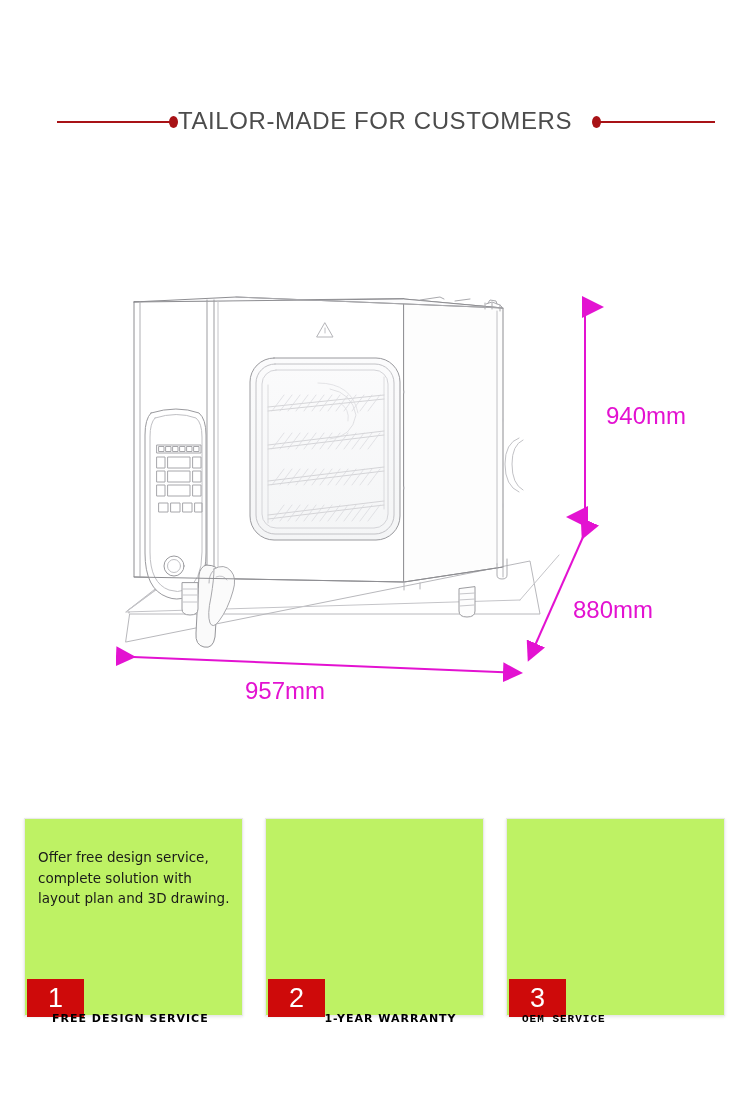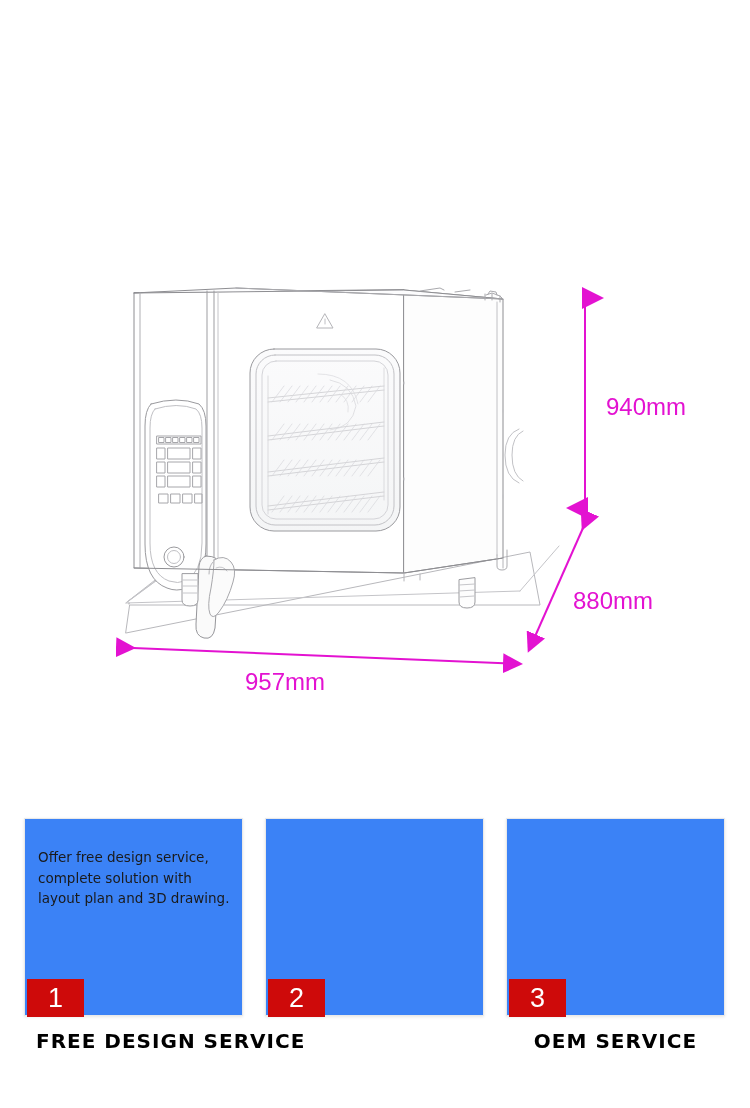--- a/index.html
+++ b/index.html
@@ -73,21 +73,21 @@
     border-radius: 50%;
     background: #a81216;
   }
   #dot-left  { left: 169px; }
   #dot-right { left: 592px; }
 
   
   #product-area {
     position: absolute;
     left: 0;
-    top: 150px;
+    top: 159px;
     width: 616px;
     height: 650px;
   }
   #product-svg {
     position: absolute;
     left: 0;
     top: 0;
     width: 750px;
     height: 650px;
   }
@@ -106,21 +106,21 @@
     width: 221px;
   }
   #feature-0 { left: 24px; }
   #feature-1 { left: 265px; }
   #feature-2 { left: 506px; }
 
   .feature-card {
     position: relative;
     width: 219px;
     height: 198px;
-    background: #3b82f6;
+    background: #bef264;
     border: 1px solid #e9e9e9;
     box-shadow: 0 1px 3px rgba(0,0,0,0.10);
     box-sizing: border-box;
   }
   .feature-body {
     position: absolute;
     left: 13px;
     right: 8px;
     font-family: "DejaVu Sans", sans-serif;
     font-size: 13.5px;
@@ -141,39 +141,47 @@
     background: #ce0a0a;
     color: #ffffff;
     font-family: "Liberation Sans", sans-serif;
     font-size: 27px;
     font-weight: normal;
     line-height: 38px;
     text-align: center;
   }
   .feature-label {
     position: absolute;
-    top: 212px;
+    top: 190px;
     width: 219px;
     font-family: "DejaVu Sans", sans-serif;
-    font-size: 20px;
+    font-size: 11px;
     font-weight: bold;
     letter-spacing: 1.0px;
     color: #000000;
     line-height: 22px;
     white-space: nowrap;
+    margin-left: 16px;
   }
   #label-0 { text-align: left;   left: 12px; }
   #label-1 { text-align: center; left: 0;    }
-  #label-2 { text-align: center; left: 0;    }
+  #label-2 { left: 0; font-family: Liberation Mono, monospace;    }
 </style>
 </head>
 <body>
 
 <div id="header">
 
+  <div id="subtitle-row">
+    <div class="rule" id="rule-left"></div>
+    <div class="rule-dot" id="dot-left"></div>
+    <div id="subtitle-text">TAILOR-MADE FOR CUSTOMERS</div>
+    <div class="rule-dot" id="dot-right"></div>
+    <div class="rule" id="rule-right"></div>
+  </div>
 </div>
 
 <div id="product-area">
   <svg id="product-svg" viewBox="0 0 750 650">
     <defs>
       <marker id="ar-up" markerWidth="11" markerHeight="11" refX="5.5" refY="9.5" orient="auto">
         <path d="M5.5,0 L11,11 L0,11 Z" fill="#e312d1"></path>
       </marker>
       <marker id="ar-dn" markerWidth="11" markerHeight="11" refX="5.5" refY="1.5" orient="auto">
         <path d="M5.5,11 L0,0 L11,0 Z" fill="#e312d1"></path>
@@ -441,20 +449,21 @@
 complete solution with layout plan and 3D drawing.</div>
       <div class="feature-badge">1</div>
     </div>
     <div class="feature-label" id="label-0">FREE DESIGN SERVICE</div>
   </div>
 
   <div class="feature" id="feature-1">
     <div class="feature-card">
       <div class="feature-badge">2</div>
     </div>
+    <div class="feature-label" id="label-1">1-YEAR WARRANTY</div>
   </div>
 
   <div class="feature" id="feature-2">
     <div class="feature-card">
       <div class="feature-badge">3</div>
     </div>
     <div class="feature-label" id="label-2">OEM SERVICE</div>
   </div>
 
 </div>

